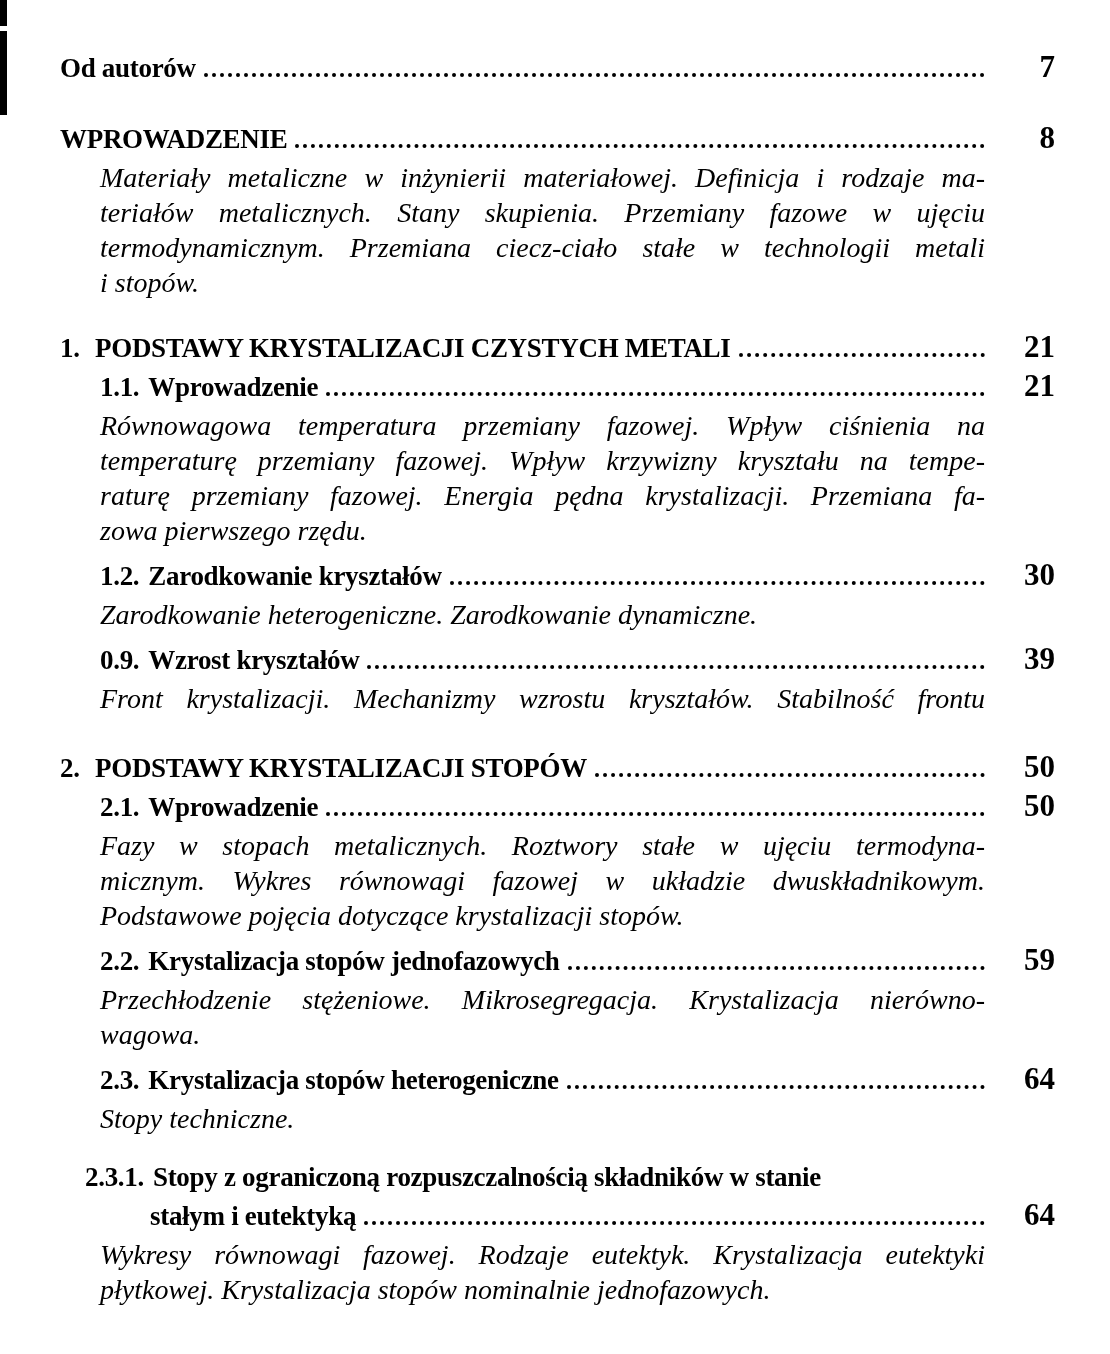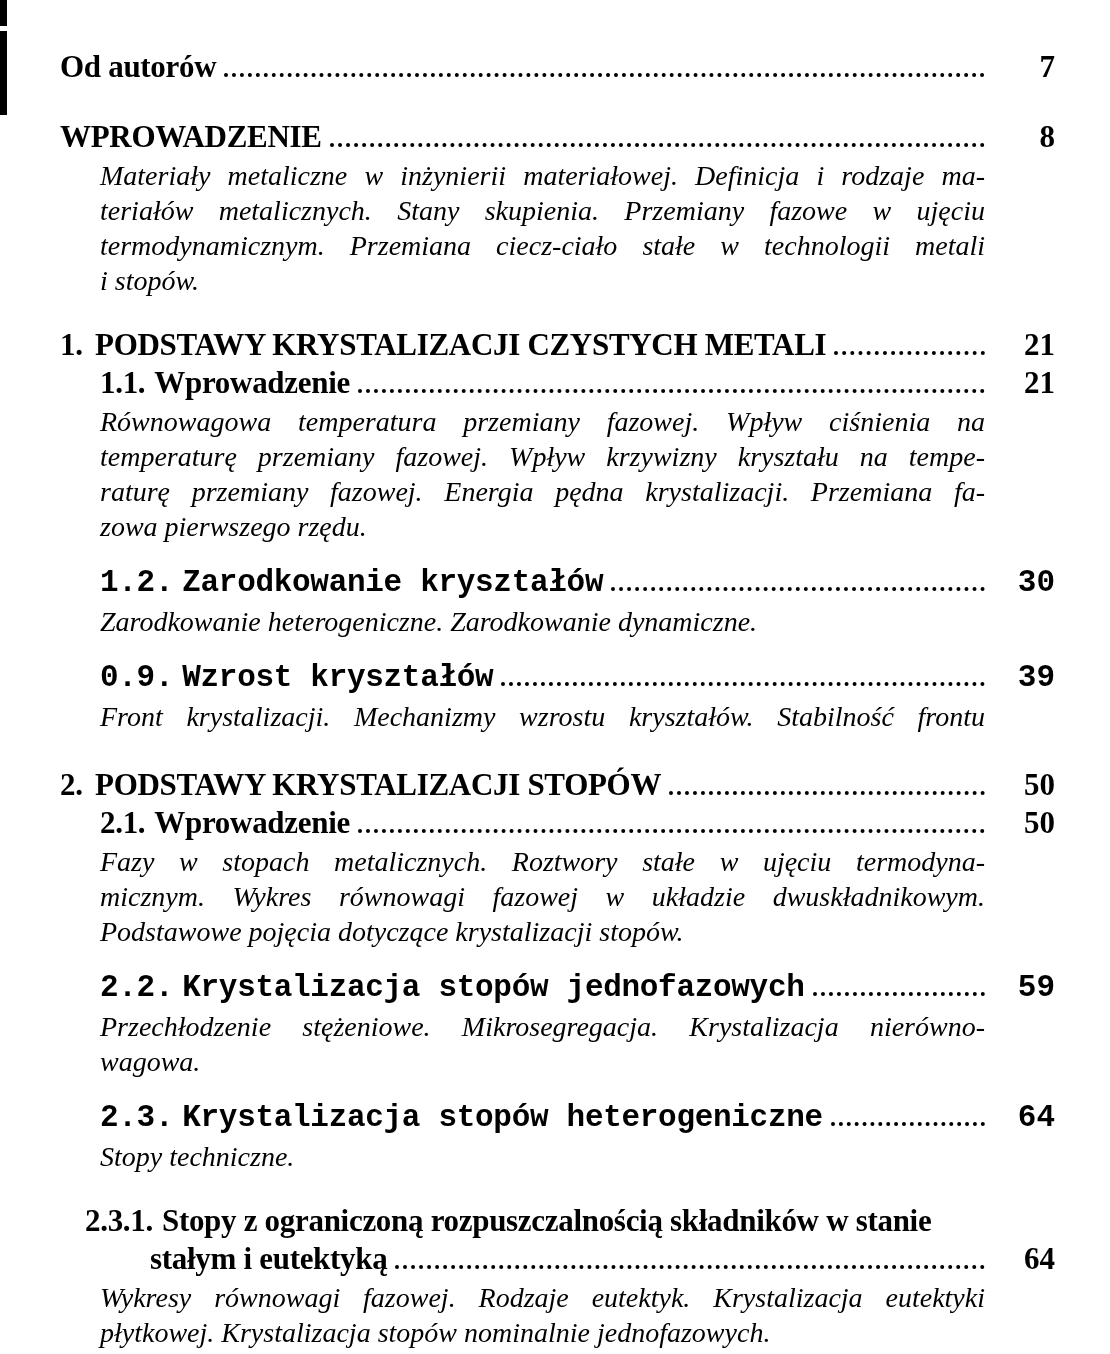--- a/index.html
+++ b/index.html
@@ -10,37 +10,37 @@
     color:#000000;
     font-family:"Liberation Serif","DejaVu Serif",serif;
     padding:48px 55px 10px 60px;
     overflow:hidden;
   }
   .edge-mark { position:absolute; left:0; width:7px; background:#000; }
   .edge-mark.m1 { top:0; height:26px; }
   .edge-mark.m2 { top:31px; height:84px; }
 
   .trow { display:flex; align-items:baseline; line-height:38px; }
-  .b { font-weight:bold; font-size:31px; white-space:nowrap; letter-spacing:-0.3px; }
+  .b { font-weight:bold; font-size:27px; white-space:nowrap; letter-spacing:-0.3px; }
   .numtop { flex:0 0 35px; }           
   .numsub { margin-right:9px; }
   .dots { flex:1 1 auto; height:4px; border-bottom:4px dotted #000; margin-left:8px; min-width:30px; }
   .pg { flex:0 0 70px; text-align:right; font-weight:bold; font-size:31px; }
 
   .sub { margin-left:40px; }
   .mt-sec1 { margin-top:32px; }        
   .mt-ch   { margin-top:28px; }        
   .mt-ch2  { margin-top:32px; }        
-  .mt-item { margin-top:20px;font-family:Liberation Mono, monospace; }        
+  .mt-item { margin-top:8px; }        
 
   .desc { margin:2px 70px 0 40px; font-style:italic; font-size:28px; }
   .dl { line-height:35px; white-space:normal; }
   .just { text-align:justify; text-align-last:justify; -moz-text-align-last:justify; }
 
-  .l231a { margin-left:25px; margin-top:28px; }
+  .l231a { margin-left:25px; margin-top:22px; }
   .l231b { margin-left:90px; }
 </style>
 </head>
 <body>
 
 <div class="edge-mark m1"></div>
 <div class="edge-mark m2"></div>
 
 <div class="trow">
   <span class="b">Od autorów</span>

